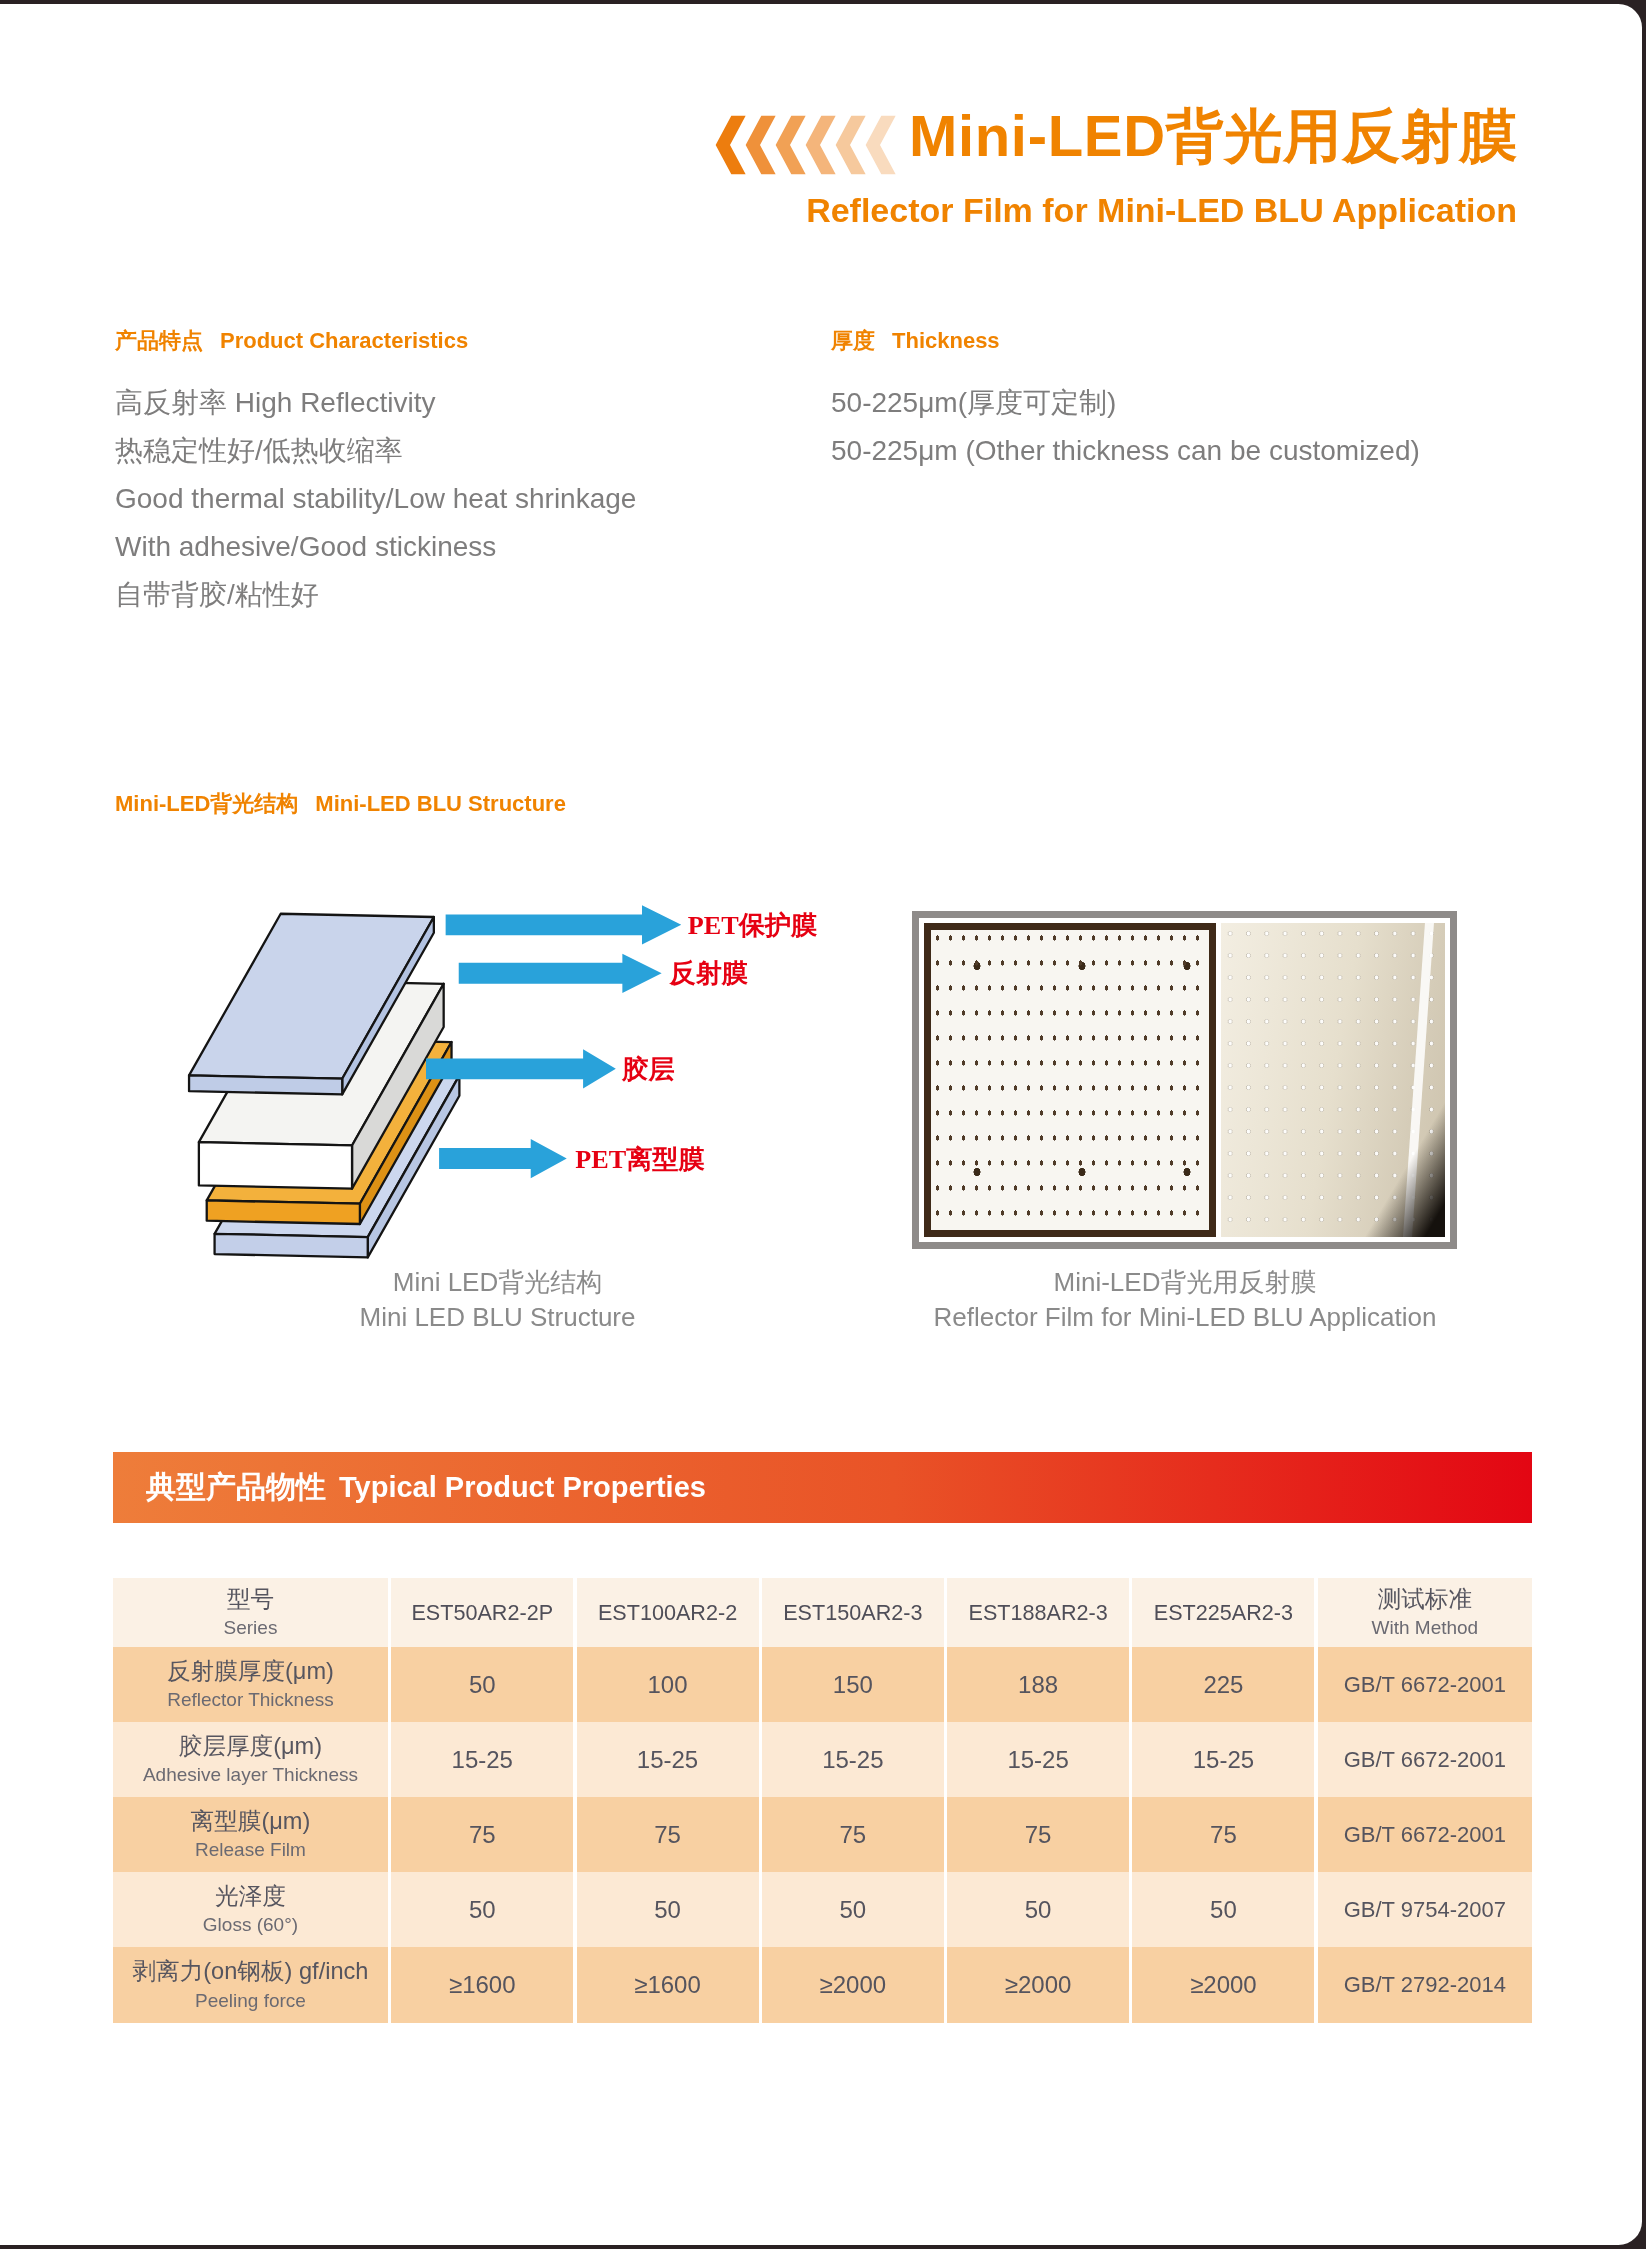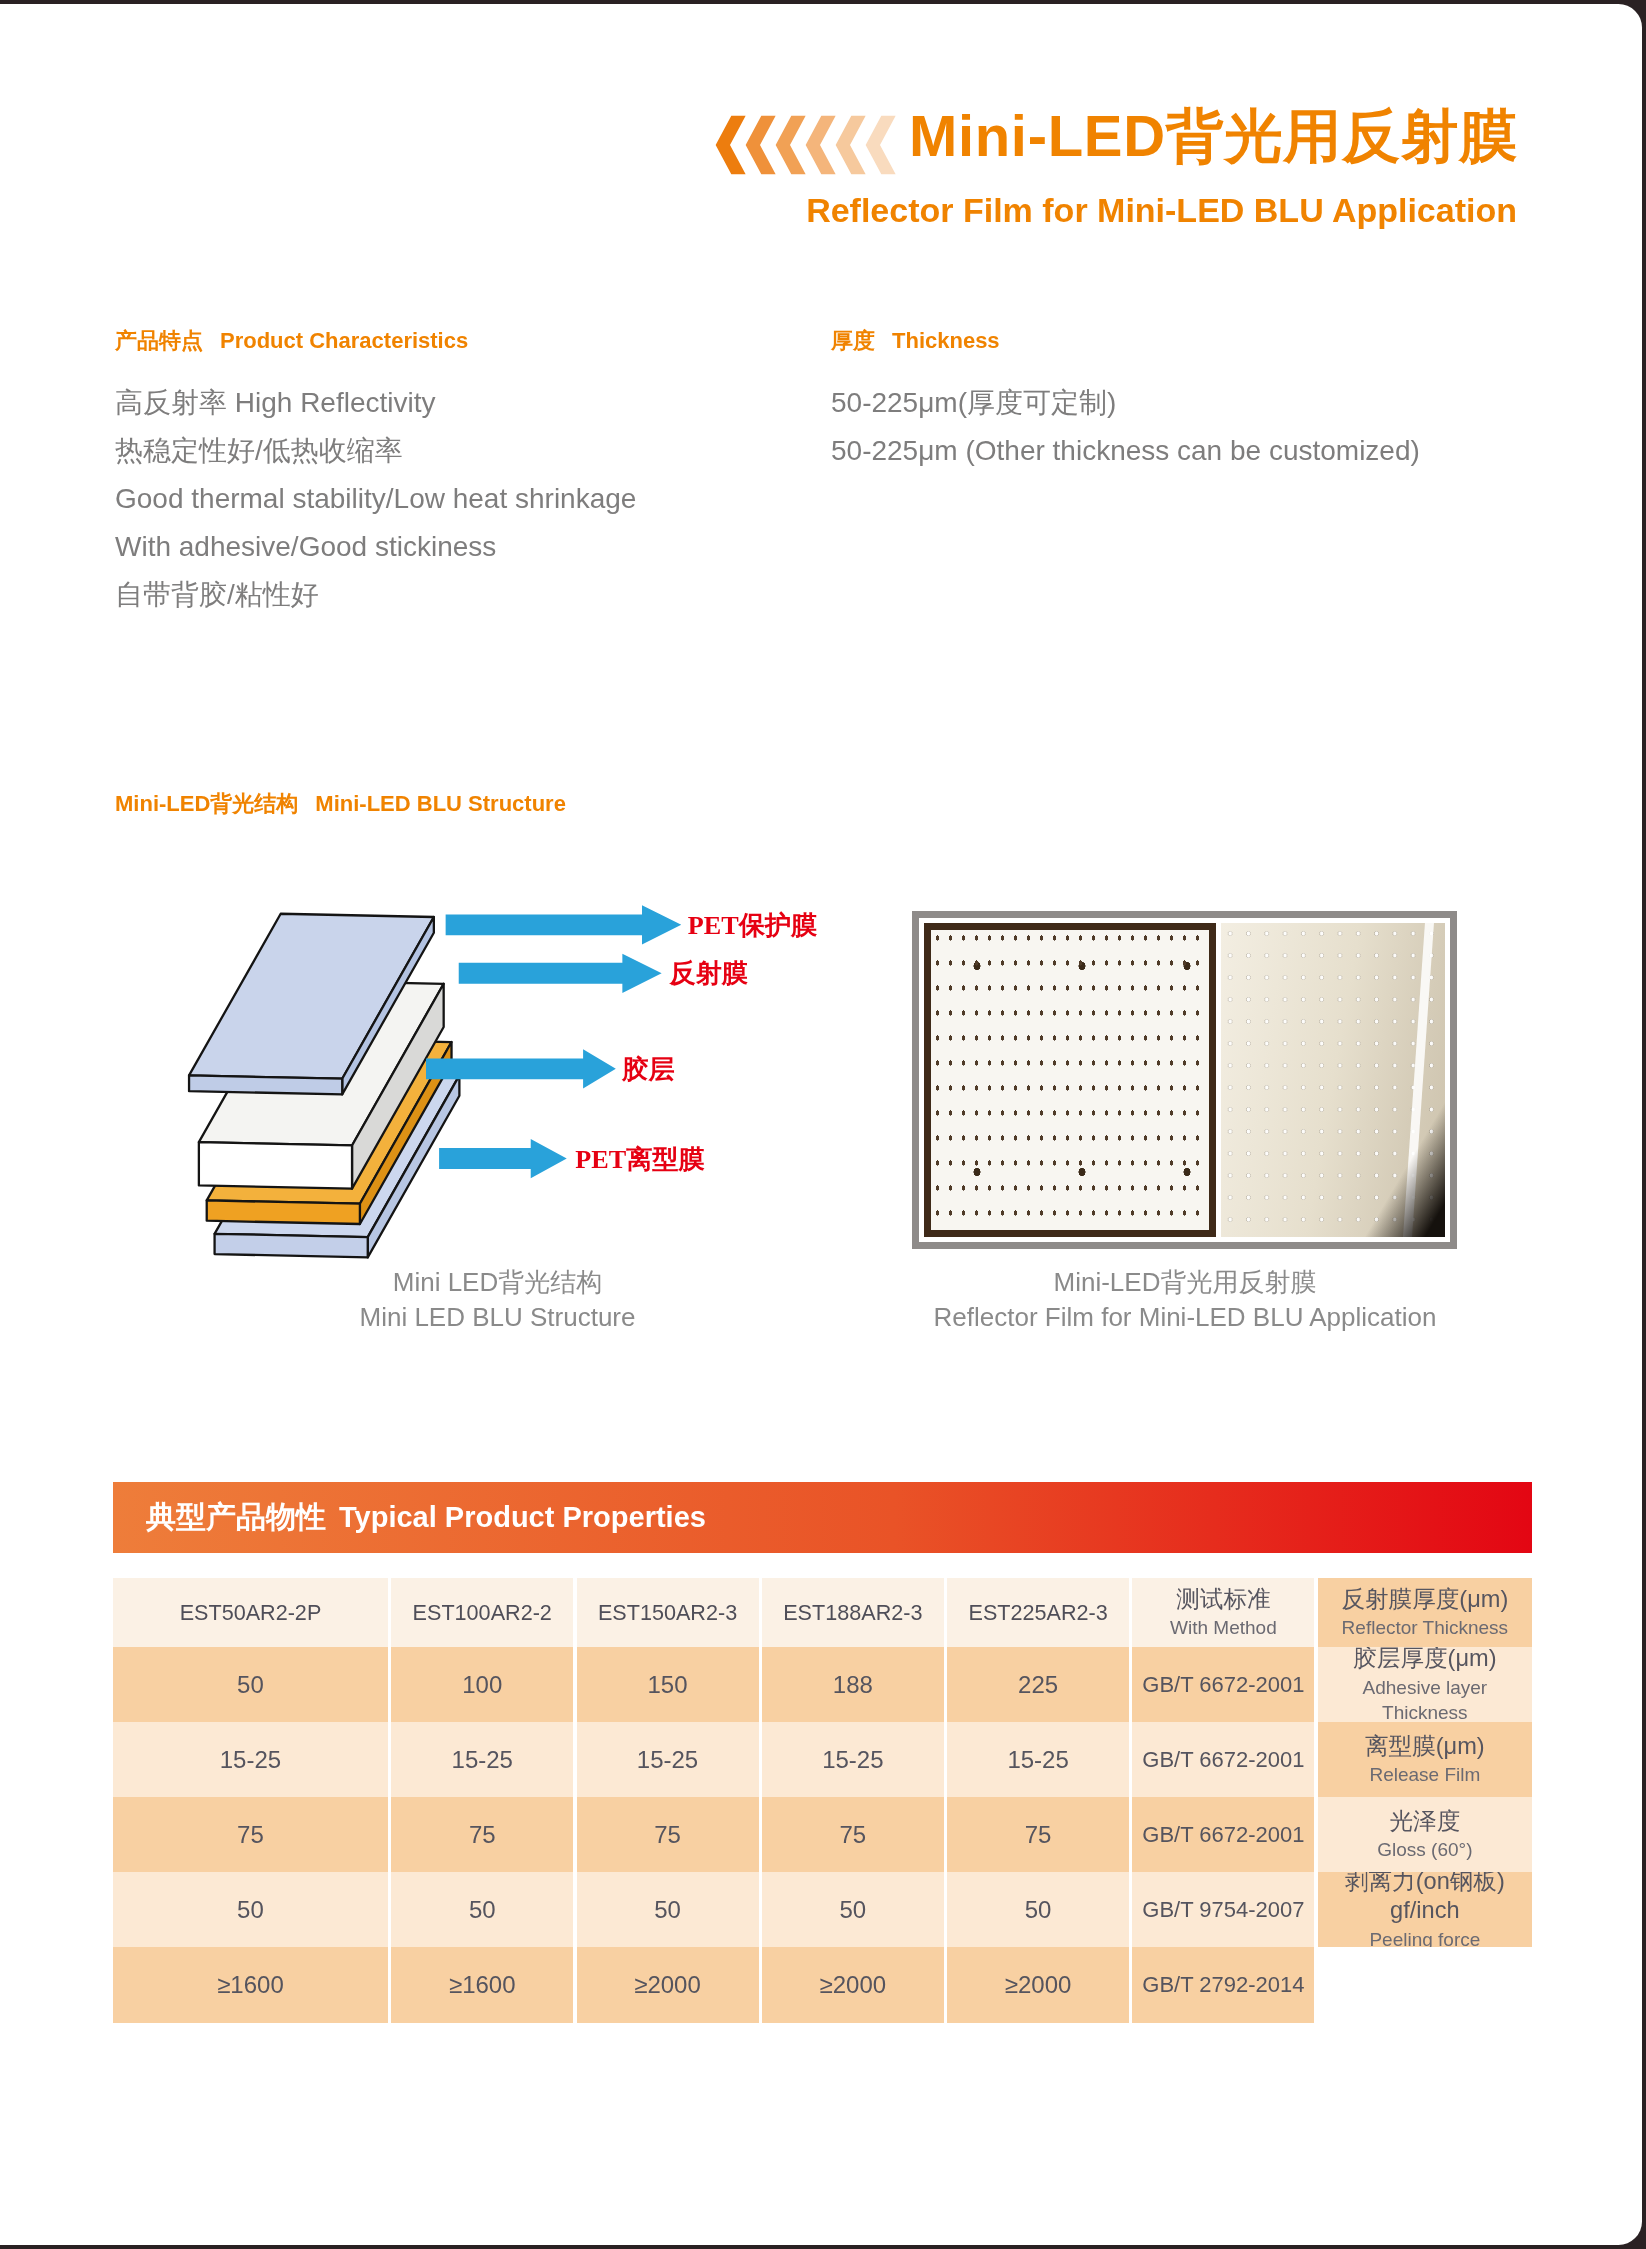--- a/index.html
+++ b/index.html
@@ -68,21 +68,21 @@
     position:absolute;right:22px;top:-13px;bottom:-13px;width:9.2px;
     background:rgba(255,255,255,0.85);transform:rotate(4deg);
   }
   .photo-right .shadow-wedge{
     position:absolute;right:-26px;bottom:-39px;width:48%;height:58%;
     background:linear-gradient(to top left,#15110d 32%,transparent 60%);
   }
 
   
   .props-banner{
-    left:113px;top:1482px;width:1419px;height:71px;
+    left:113px;top:1452px;width:1419px;height:71px;
     background:linear-gradient(90deg,#ee7d3a 0%,#e95327 55%,#e30613 100%);
     box-sizing:border-box;display:flex;align-items:center;padding-left:33px;
     color:#ffffff;font-weight:bold;white-space:nowrap;
   }
   .props-banner .cn{font-size:30px;}
   .props-banner .en{font-size:29px;margin-left:13px;}
 
   
   .props-table{
     left:113px;top:1578px;width:1419px;
@@ -210,20 +210,24 @@
     <div>Reflector Film for Mini-LED BLU Application</div>
   </div>
 
   <div class="abs props-banner">
     <span class="cn">典型产品物性</span>
     <span class="en">Typical Product Properties</span>
   </div>
 
   <div class="abs props-table">
       <div class="tcell bg-h">
+        <div class="cell-cn">型号</div>
+        <div class="cell-en">Series</div>
+      </div>
+      <div class="tcell bg-h">
         <div class="series-name">EST50AR2-2P</div>
       </div>
       <div class="tcell bg-h">
         <div class="series-name">EST100AR2-2</div>
       </div>
       <div class="tcell bg-h">
         <div class="series-name">EST150AR2-3</div>
       </div>
       <div class="tcell bg-h">
         <div class="series-name">EST188AR2-3</div>

